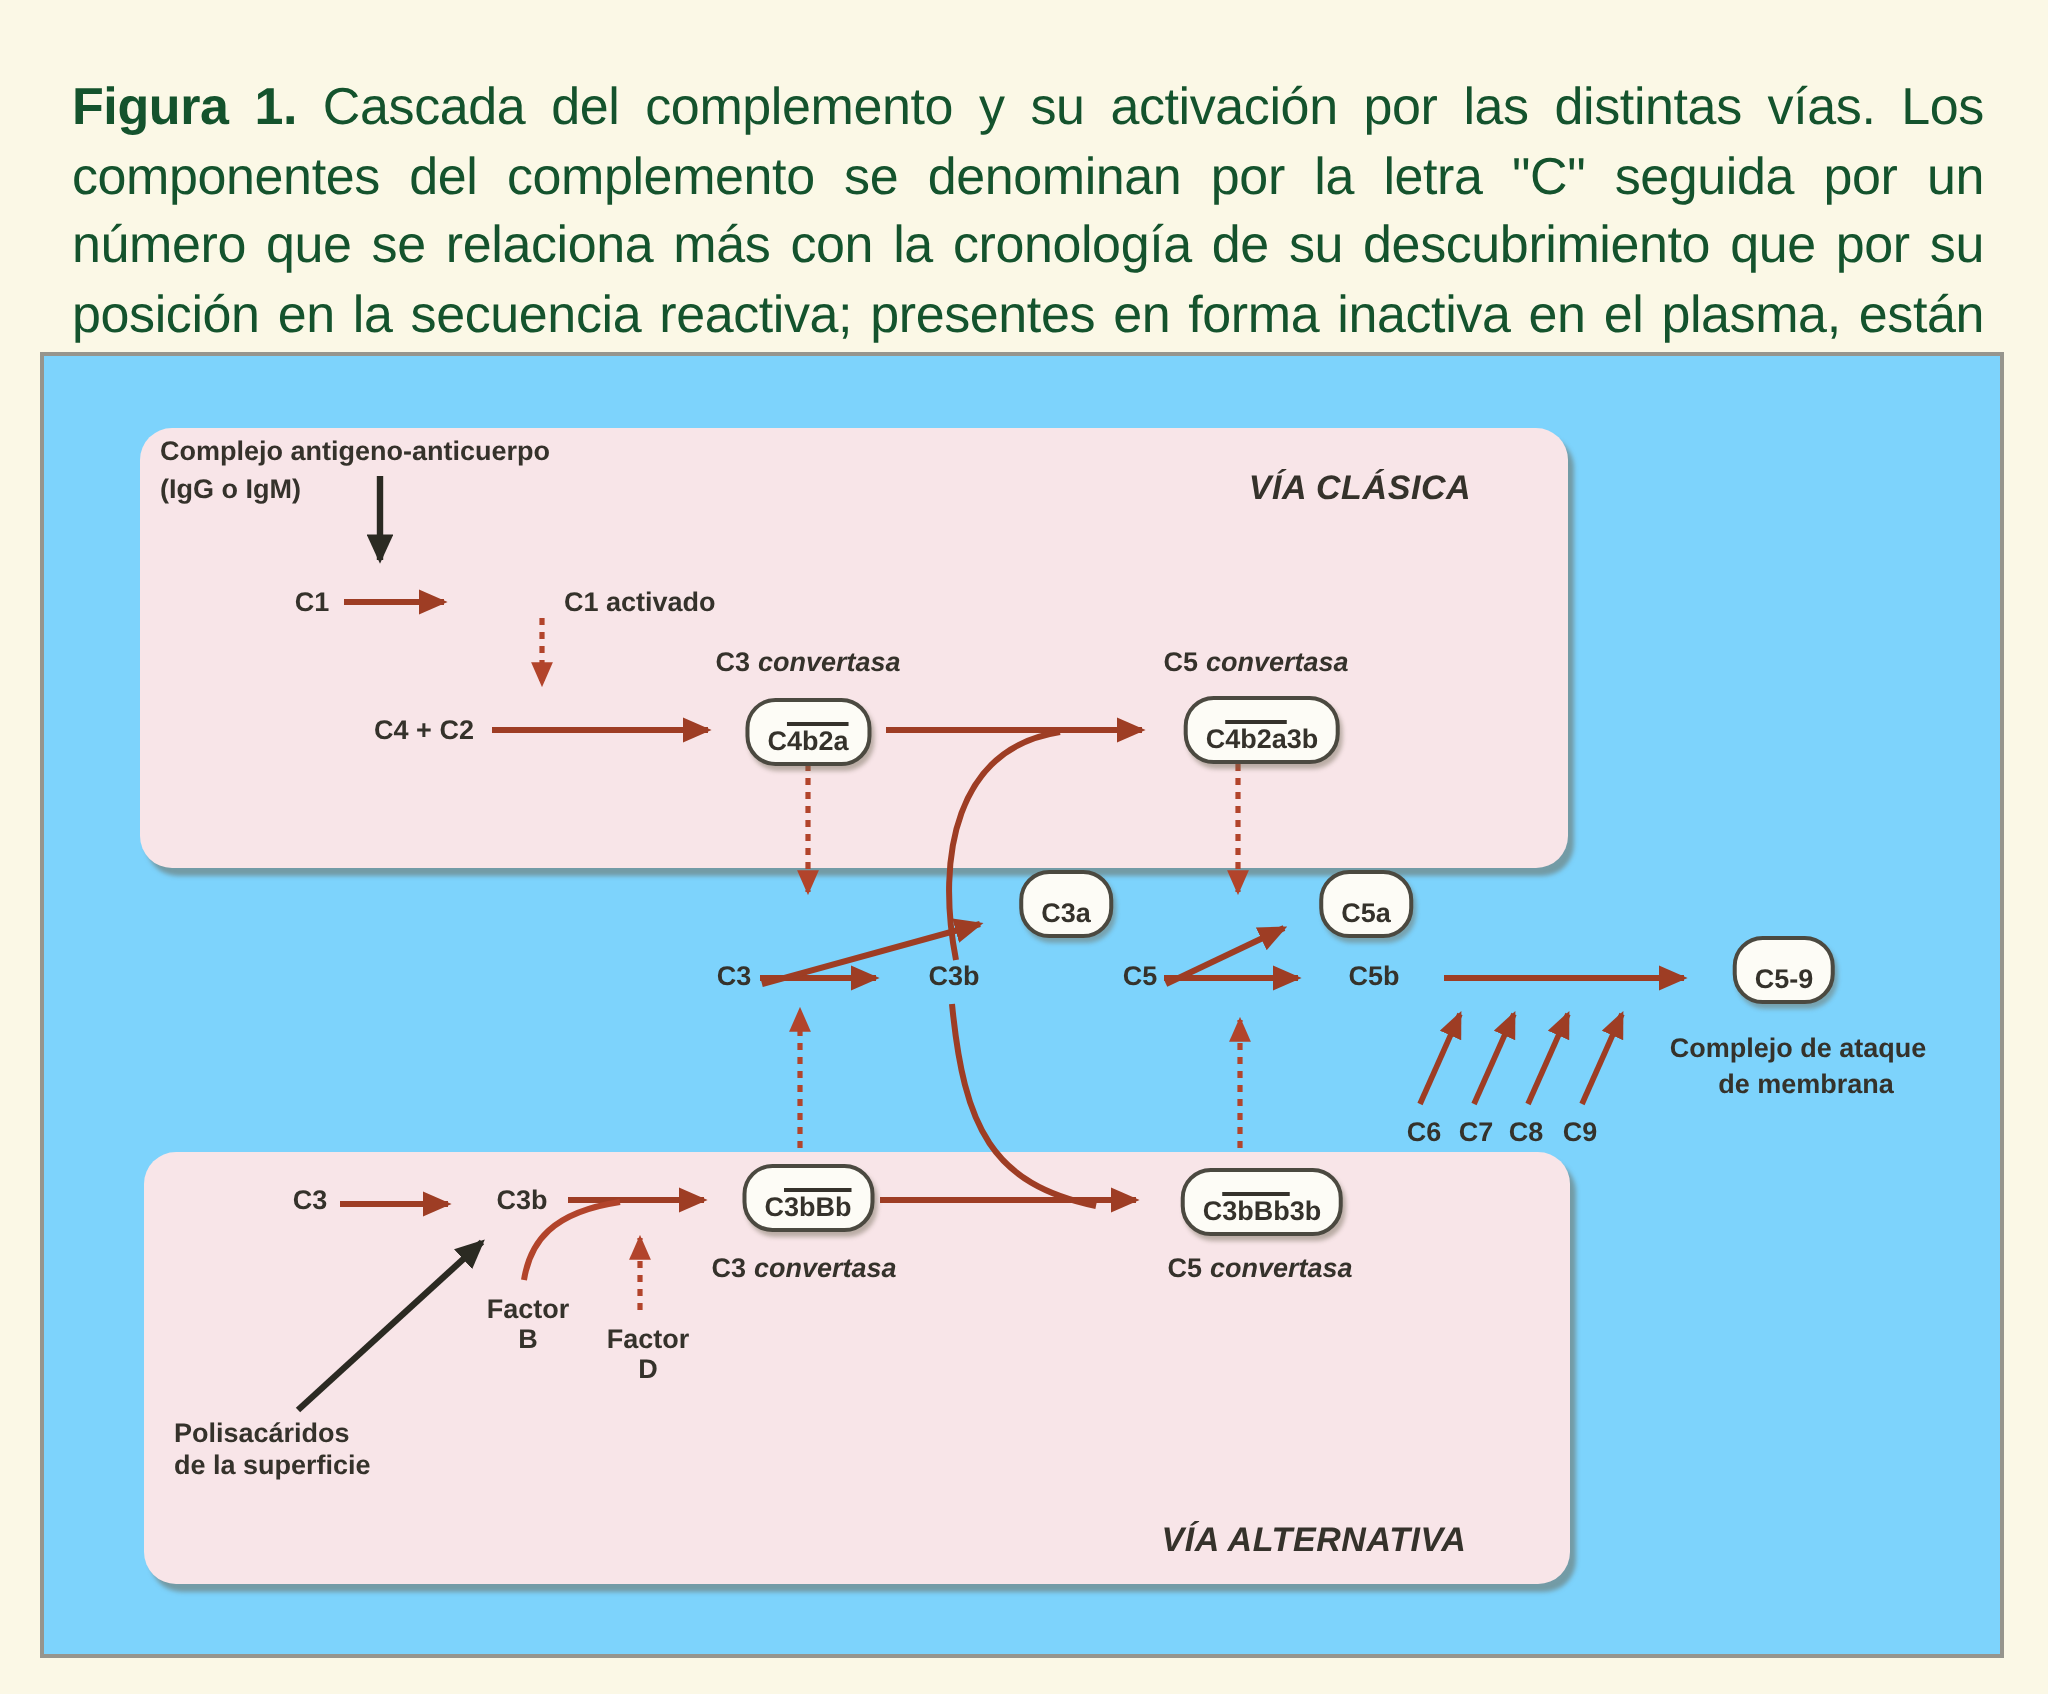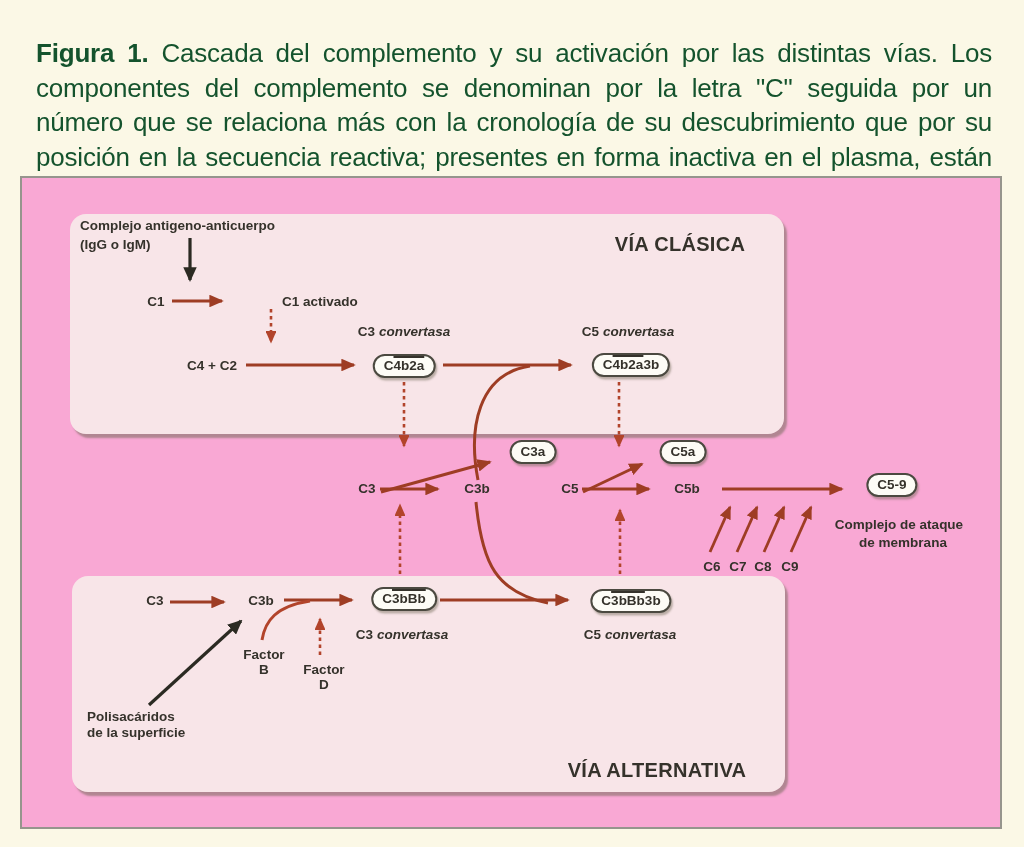--- a/index.html
+++ b/index.html
@@ -14,45 +14,45 @@
   .caption{
     position:absolute;left:36px;top:10px;width:956px;
     font-size:26px;line-height:34.5px;letter-spacing:-0.2px;
     color:#14532d;
     text-align:justify;text-align-last:right;
   }
   .caption b{font-weight:bold;}
   
   .panel{
     position:absolute;left:20px;top:176px;width:982px;height:653px;
-    background:#f9a8d4;border:2px solid #96958d;box-sizing:border-box;
+    background:#7dd3fc;border:2px solid #96958d;box-sizing:border-box;
   }
   .pinkbox{
     position:absolute;background:#f8e5e8;border-radius:16px;
     box-shadow:3px 4px 2px rgba(105,100,80,0.5);
   }
   .box-classical{left:48px;top:36px;width:714px;height:220px;}
   .box-alternative{left:50px;top:398px;width:713px;height:216px;}
   svg.arrows{position:absolute;left:0;top:0;width:982px;height:653px;z-index:2;}
   
   .lbl{
     position:absolute;z-index:3;white-space:nowrap;
     font-size:13.5px;font-weight:bold;color:#35322b;
     transform:translate(-50%,-50%);line-height:15px;text-align:center;
   }
   .lbl-tl{transform:none;}           
   .lbl-ml{transform:translateY(-50%);} 
-  .pathway-title{font-size:20px;letter-spacing:0.3px;}
+  .pathway-title{font-size:17px;letter-spacing:0.3px;font-style:italic;}
   .it{font-style:italic;}
   .sp{margin-right:4px;}
   
   .oval{
     position:absolute;z-index:3;transform:translate(-50%,-50%);
     background:#fdfcf6;border:2.5px solid #4b4940;border-radius:15px;
-    padding:2px 9px 3px;white-space:nowrap;
+    padding:12px 9px 3px;white-space:nowrap;
     font-size:13.5px;font-weight:bold;color:#35322b;
     box-shadow:1.5px 2.5px 2px rgba(110,105,85,0.45);
   }
   .ovl{text-decoration:overline;text-decoration-thickness:1.5px;}
 </style>
 </head>
 <body>
 
 <p class="caption"><b>Figura 1.</b><span> Cascada del complemento y su activación por las distintas vías. Los componentes del complemento se denominan por la letra "C" seguida por un número que se relaciona más con la cronología de su descubrimiento que por su posición en la secuencia reactiva; presentes en forma inactiva en el plasma, están numerados desde C1 a C9.</span></p>
 

